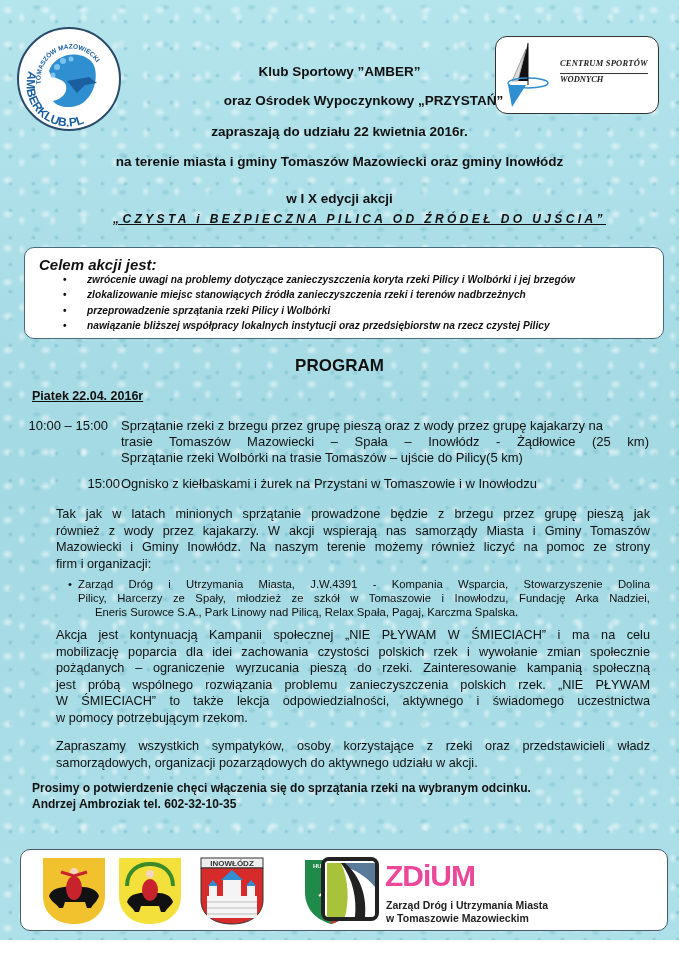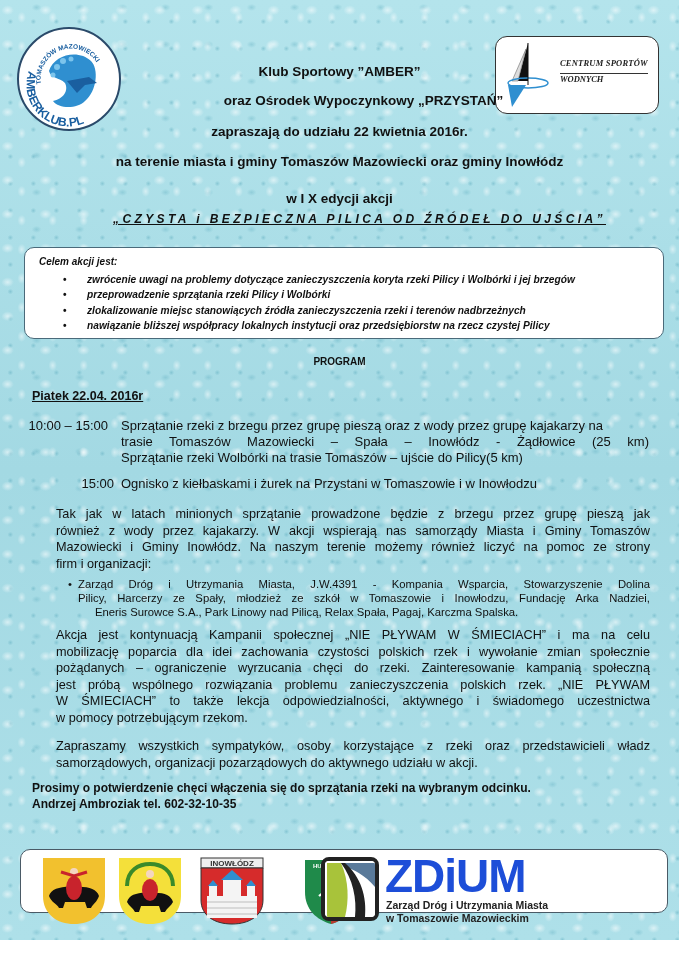--- a/index.html
+++ b/index.html
@@ -46,50 +46,50 @@
     font-weight: bold; font-style: italic; font-size: 12px; letter-spacing: 3.4px; padding-left: 20px;
   }
   .slogan span { text-decoration: underline; }
 
   
   .aims {
     position: absolute; left: 24px; top: 247px; width: 640px; height: 92px;
     background: #fff; border: 1px solid #4a6a7a; border-radius: 10px;
     box-sizing: border-box;
   }
-  .aims-title { position: absolute; left: 14px; top: 8px; font-style: italic; font-weight: bold; font-size: 10px; }
+  .aims-title { position: absolute; left: 14px; top: 8px; font-style: italic; font-weight: bold; font-size: 15px; }
   .aims ul { position: absolute; left: 0; top: 24px; margin: 0; padding: 0 0 0 38px; list-style: none; }
   .aims li { position: relative; font-style: italic; font-weight: bold; font-size: 10.2px; line-height: 15.3px; white-space: nowrap; padding-left: 24px; }
   .aims li::before { content: "\2022"; position: absolute; left: 0; top: 0; font-style: normal; }
 
-  .program-title { position: absolute; left: 0; width: 679px; top: 356px; text-align: center; font-weight: bold; font-size: 10px; }
+  .program-title { position: absolute; left: 0; width: 679px; top: 356px; text-align: center; font-weight: bold; font-size: 17px; }
   .day { position: absolute; left: 32px; top: 389px; font-weight: bold; font-size: 12.5px; text-decoration: underline; }
 
   .time { position: absolute; font-size: 13px; text-align: right; width: 106px; }
   .desc { position: absolute; font-size: 13px; line-height: 16px; }
 
   .para { position: absolute; left: 56px; width: 594px; font-size: 12.7px; line-height: 16.5px; text-align: justify; }
   .para .jl { display: block; text-align: justify; text-align-last: justify; }
   .para .ll { display: block; }
 
   .partners-list { position: absolute; left: 78px; top: 577px; width: 572px; font-size: 11.3px; line-height: 14px; }
   .partners-list .bullet { position: absolute; left: -10px; top: 0; }
 
   .bold-note { position: absolute; left: 32px; font-weight: bold; font-size: 12px; line-height: 16px; }
 
   .partners-box {
-    position: absolute; left: 20px; top: 849px; width: 648px; height: 64px;
+    position: absolute; left: 20px; top: 849px; width: 648px; height: 82px;
     background: #fff; border: 1px solid #4a5a66; border-radius: 10px; box-sizing: border-box; text-decoration: underline;
   }
   .crest { position: absolute; top: 6px; width: 66px; height: 70px; }
   .crest svg { width: 100%; height: 100%; display: block; }
   .zdium-logo { position: absolute; left: 300px; top: 6px; width: 210px; height: 70px; }
   .zdium-mark { position: absolute; left: 0; top: 1px; width: 58px; height: 64px; border: 4px solid #222; border-radius: 8px; box-sizing: border-box; overflow: hidden; background:#fff; }
   .zdium-mark svg { width: 100%; height: 100%; display: block; }
-  .zdium-big { position: absolute; left: 64px; top: -6px; font-weight: bold; font-size: 46px; color: #1d4ed8; letter-spacing: -1px; line-height: 52px; }
+  .zdium-big { position: absolute; left: 64px; top: -6px; font-weight: bold; font-size: 30px; color: #ec4899; letter-spacing: -1px; line-height: 52px; }
   .zdium-small { position: absolute; left: 65px; font-weight: bold; font-size: 10.5px; color: #222; white-space: nowrap; }
 </style>
 </head>
 <body>
 
 <div class="poster">
 
   <div class="amber-logo">
     <svg viewBox="0 0 100 100">
       <defs>
@@ -124,37 +124,37 @@
   <div class="hline" style="top:93px;padding-left:24px;">oraz Ośrodek Wypoczynkowy „PRZYSTAŃ”</div>
   <div class="hline" style="top:124px;">zapraszają do udziału 22 kwietnia  2016r.</div>
   <div class="hline" style="top:154px;">na terenie miasta i gminy Tomaszów Mazowiecki oraz gminy Inowłódz</div>
   <div class="hline" style="top:184px;margin-top:7px;">w  I X  edycji akcji</div>
   <div class="slogan"><span>„CZYSTA i BEZPIECZNA  PILICA OD ŹRÓDEŁ DO UJŚCIA”</span></div>
 
   <div class="aims">
     <div class="aims-title">Celem akcji jest:</div>
     <ul>
       <li>zwrócenie uwagi na problemy dotyczące zanieczyszczenia koryta rzeki Pilicy i  Wolbórki i jej brzegów</li>
+      <li>zlokalizowanie miejsc stanowiących źródła zanieczyszczenia rzeki i terenów nadbrzeżnych</li>
       <li>przeprowadzenie sprzątania rzeki Pilicy i Wolbórki</li>
-      <li>zlokalizowanie miejsc stanowiących źródła zanieczyszczenia rzeki i terenów nadbrzeżnych</li>
       <li>nawiązanie bliższej współpracy lokalnych instytucji oraz przedsiębiorstw na rzecz czystej Pilicy</li>
     </ul>
   </div>
 
   <div class="program-title">PROGRAM</div>
   <div class="day">Piatek 22.04. 2016r</div>
 
   <div class="time" style="left:2px; top:418px;">10:00 – 15:00</div>
   <div class="desc" style="left:121px; top:418px; width:528px;">
     <span style="display:block;">Sprzątanie rzeki z brzegu przez grupę pieszą oraz z wody przez grupę kajakarzy na</span>
     <span style="display:block; text-align:justify; text-align-last:justify;">trasie Tomaszów Mazowiecki – Spała – Inowłódz - Żądłowice (25 km)</span>
     <span style="display:block;">Sprzątanie rzeki Wolbórki na trasie Tomaszów – ujście do Pilicy(5 km)</span>
   </div>
 
-  <div class="time" style="left:8px; top:476px;">15:00</div>
+  <div class="time" style="left:14px; top:476px;">15:00</div>
   <div class="desc" style="left:121px; top:476px; width:528px;">
     <span style="display:block;">Ognisko z kiełbaskami i żurek na Przystani w Tomaszowie i w Inowłodzu</span>
   </div>
 
   <div class="para" style="top:506px;">
     <span class="jl">Tak jak w latach minionych sprzątanie prowadzone będzie z brzegu przez grupę pieszą jak</span>
     <span class="jl">również z wody przez kajakarzy. W akcji wspierają nas samorządy Miasta i Gminy Tomaszów</span>
     <span class="jl">Mazowiecki i Gminy Inowłódz. Na naszym terenie możemy również liczyć na pomoc ze strony</span>
     <span class="ll">firm i organizacji:</span>
   </div>
@@ -162,21 +162,21 @@
   <div class="partners-list">
     <span class="bullet">•</span>
     <span style="display:block; text-align:justify; text-align-last:justify;">Zarząd Dróg i Utrzymania Miasta, J.W.4391 - Kompania Wsparcia, Stowarzyszenie Dolina</span>
     <span style="display:block; text-align:justify; text-align-last:justify;">Pilicy, Harcerzy ze Spały, młodzież ze szkół w Tomaszowie i Inowłodzu, Fundację Arka Nadziei,</span>
     <span style="display:block;padding-left:17px;">Eneris Surowce S.A., Park Linowy nad Pilicą, Relax Spała, Pagaj, Karczma Spalska.</span>
   </div>
 
   <div class="para" style="top:627px;">
     <span class="jl">Akcja jest kontynuacją Kampanii społecznej „NIE PŁYWAM W ŚMIECIACH” i ma na celu</span>
     <span class="jl">mobilizację poparcia dla idei zachowania czystości polskich rzek i wywołanie zmian społecznie</span>
-    <span class="jl">pożądanych – ograniczenie wyrzucania chęci do rzeki. Zainteresowanie kampanią społeczną</span>
+    <span class="jl">pożądanych – ograniczenie wyrzucania pieszą do rzeki. Zainteresowanie kampanią społeczną</span>
     <span class="jl">jest próbą wspólnego rozwiązania problemu zanieczyszczenia polskich rzek. „NIE PŁYWAM</span>
     <span class="jl">W ŚMIECIACH” to także lekcja odpowiedzialności, aktywnego i świadomego uczestnictwa</span>
     <span class="ll">w pomocy potrzebującym rzekom.</span>
   </div>
 
   <div class="para" style="top:738px;">
     <span class="jl">Zapraszamy wszystkich sympatyków, osoby korzystające z rzeki oraz przedstawicieli władz</span>
     <span class="ll">samorządowych, organizacji pozarządowych do aktywnego udziału w akcji.</span>
   </div>
 

